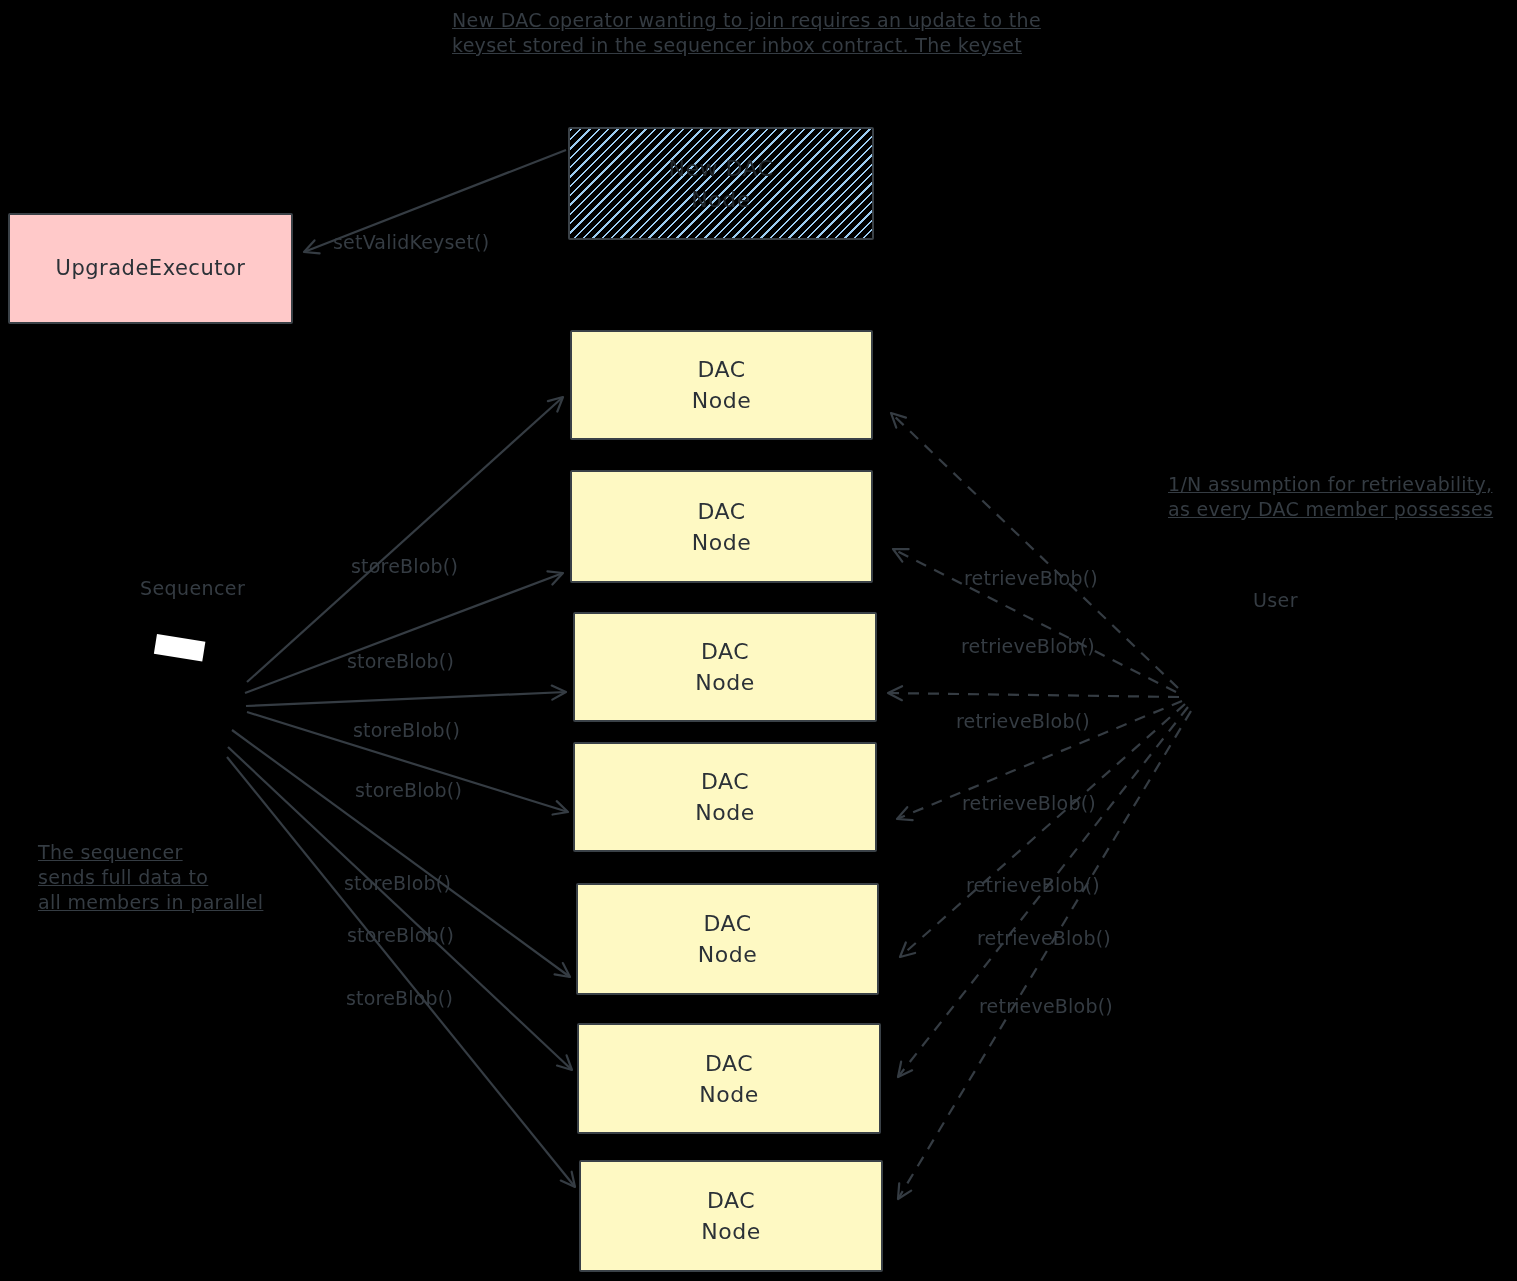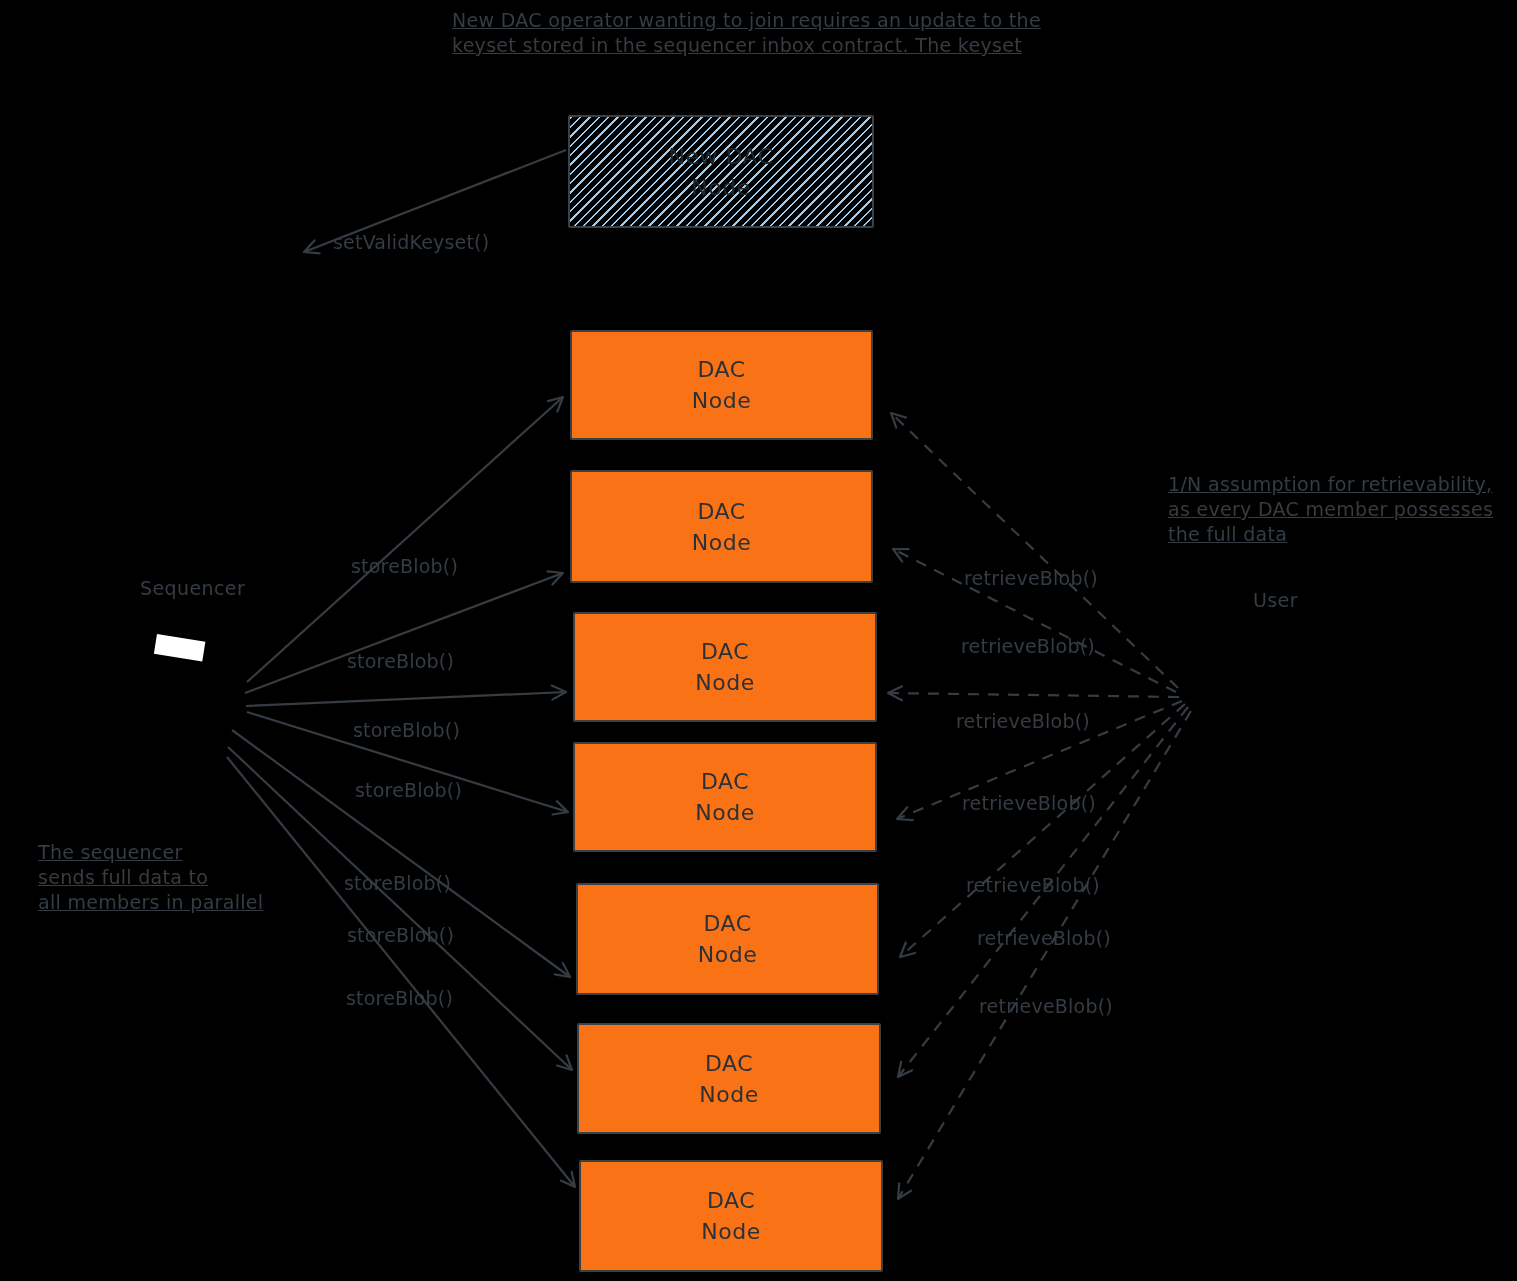--- a/index.html
+++ b/index.html
@@ -40,28 +40,29 @@
     flex-direction:column;
     align-items:center;
     justify-content:center;
     text-align:center;
     color:#2b3137;
     font-size:22px;
     line-height:31px;
     letter-spacing:0.5px;
   }
   .pink{background:#ffc9c9;}
-  .blue{background:#f97316;justify-content:center;}
+  .blue{background:#fef9c3;justify-content:center;}
   .hatch{
     background:repeating-linear-gradient(135deg,
       rgba(165,216,255,0.95) 0px,
       rgba(165,216,255,0.95) 1.7px,
       transparent 1.7px,
       transparent 6.6px);
     color:#20262b;
+    margin-top:12px;
   }
   svg.overlay{position:absolute;left:0;top:0;pointer-events:none;}
   .laptop{
     background:#ffffff;
     transform:rotate(9deg);
     transform-origin:left top;
   }
 </style>
 </head>
 <body>
@@ -97,36 +98,38 @@
   <div class="abs note" style="left:452px;top:8px;">
     <div>New DAC operator wanting to join requires an update to the</div>
     <div>keyset stored in the sequencer inbox contract. The keyset</div>
   </div>
 
   <div class="abs shape-box hatch" style="left:568px;top:115px;width:306px;height:113px;">
     <span>New DAC</span>
     <span>Node</span>
   </div>
 
+  <div class="abs shape-box pink" style="left:8px;top:213px;width:285px;height:111px;font-size:21px;">
+    <span>UpgradeExecutor</span>
+  </div>
 
   <div class="abs edge-label" style="left:333px;top:202px;">setValidKeyset()</div>
 
   <div class="abs actor-label" style="left:132px;top:577px;margin-left:8px;">Sequencer</div>
   <div class="abs laptop" style="left:157px;top:634px;width:49px;height:20px;"></div>
 
   <div class="abs note" style="left:38px;top:840px;">
     <div>The sequencer</div>
     <div>sends full data to</div>
     <div>all members in parallel</div>
   </div>
 
   <div class="abs note" style="left:1168px;top:472px;">
     <div>1/N assumption for retrievability,</div>
     <div>as every DAC member possesses</div>
-    <div>the full data</div>
   </div>
   <div class="abs actor-label" style="left:1253px;top:589px;">User</div>
 
   <div class="abs shape-box blue" style="left:570px;top:330px;width:303px;height:110px;">
     <span>DAC</span>
     <span>Node</span>
   </div>
   <div class="abs shape-box blue" style="left:570px;top:470px;width:303px;height:113px;">
     <span>DAC</span>
     <span>Node</span>

